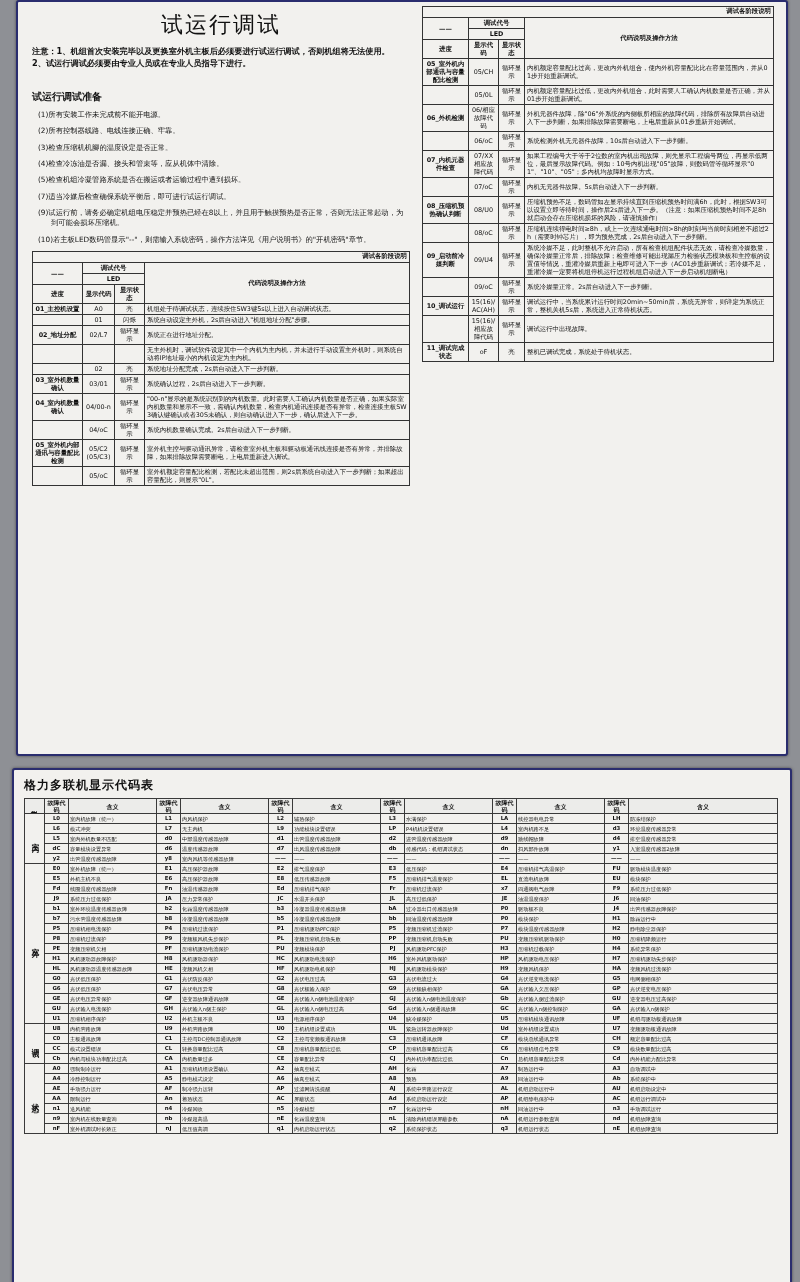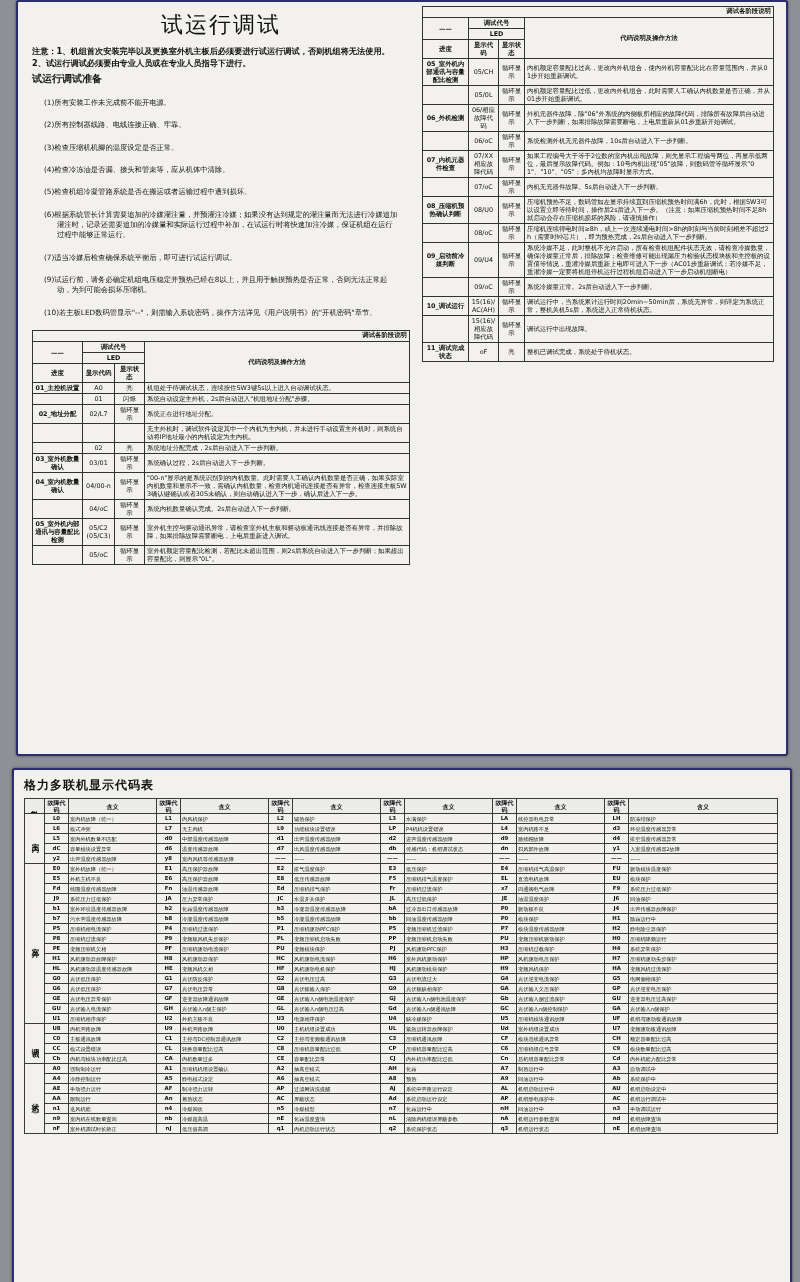--- a/index.html
+++ b/index.html
@@ -22,23 +22,23 @@
   
   .tl{position:absolute;left:14px;top:4px;width:378px;}
   .title{
     font-family:"DejaVu Serif","Liberation Serif",serif;
     font-weight:normal;font-size:22px;text-align:center;letter-spacing:2px;
     margin:4px 0 6px 0;
   }
   .note{font-size:8.2px;line-height:1.45;font-weight:bold;}
   .note .ind{display:block;padding-left:42px;text-indent:-42px;}
   .note .ind2{display:block;padding-left:56px;text-indent:-56px;}
-  .subtitle{font-weight:bold;font-size:10px;margin:2px 0 3px 0;font-family:Liberation Mono, monospace;}
+  .subtitle{font-weight:bold;font-size:10px;margin:20px 0 3px 0;font-family:Liberation Mono, monospace;}
   .prep{font-size:7.3px;line-height:1.42;}
-  .prep p{margin:12px;padding-left:13px;text-indent:-13px;}
+  .prep p{margin:6px;padding-left:13px;text-indent:-13px;}
 
   
   table.t{border-collapse:collapse;width:100%;table-layout:fixed;}
   table.t td,table.t th{
     border:1px solid #333;
     padding:1px 2px;
     vertical-align:middle;
     font-size:6.4px;
     line-height:1.25;
     word-break:break-all;
@@ -90,21 +90,20 @@
       <span class="ind2">2、试运行调试必须要由专业人员或在专业人员指导下进行。</span>
     </div>
 
     <div class="subtitle">试运行调试准备</div>
     <div class="prep">
       <p>(1)所有安装工作未完成前不能开电源。</p>
       <p>(2)所有控制器线路、电线连接正确、牢靠。</p>
       <p>(3)检查压缩机机腳的温度设定是否正常。</p>
       <p>(4)检查冷冻油是否漏、接头和管束等，应从机体中清除。</p>
       <p>(5)检查机组冷凝管路系统是否在搬运或者运输过程中遭到损坏。</p>
-      <p>(6)根据系统管长计算需要追加的冷媒灌注量，并预灌注冷媒；如果没有达到规定的灌注量而无法进行冷媒追加灌注时，记录还需要追加的冷媒量和实际运行过程中补加，在试运行时将快速加注冷媒，保证机组在运行过程中能够正常运行。</p>
       <p>(7)适当冷媒后检查确保系统平衡后，即可进行试运行调试。</p>
       <p>(9)试运行前，请务必确定机组电压稳定并预热已经在8以上，并且用手触摸预热是否正常，否则无法正常起动，为到可能会损坏压缩机。</p>
       <p>(10)若主板LED数码管显示"--"，则需输入系统密码，操作方法详见《用户说明书》的"开机密码"章节。</p>
     </div>
 
     <div class="tbl-wrap">
       <table class="t">
         <colgroup>
           <col style="width:50px">
             <col style="width:32px">

